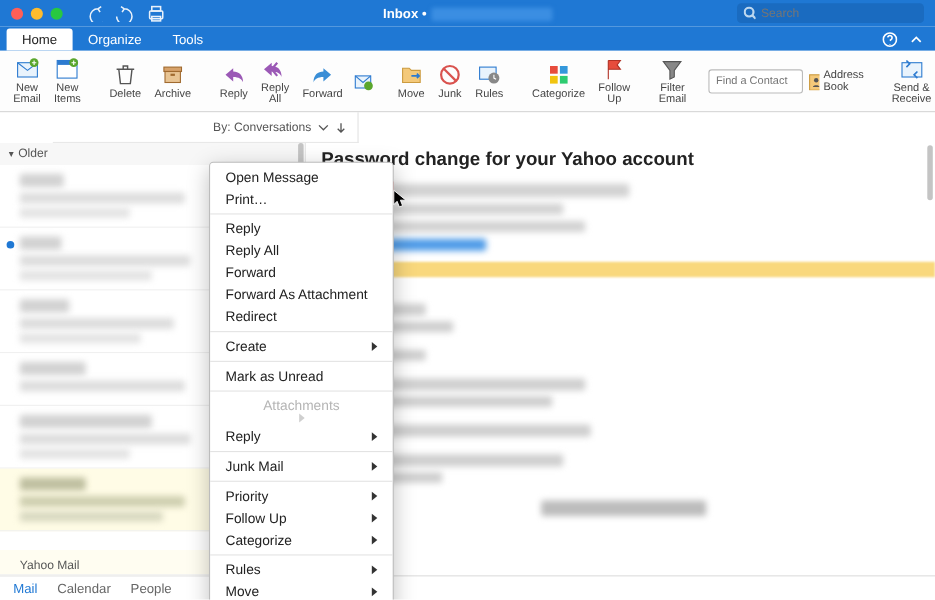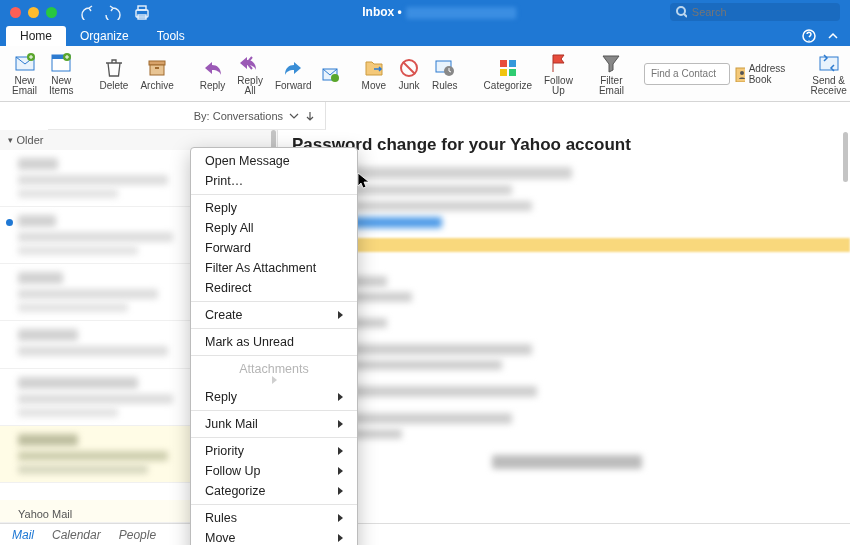--- a/index.html
+++ b/index.html
@@ -5,21 +5,21 @@
   * { margin: 0; padding: 0; box-sizing: border-box; font-family: -apple-system, "Helvetica Neue", Arial, sans-serif; }
   body { width: 850px; height: 545px; overflow: hidden; background: #fff; position: relative; }
 
   
   .titlebar { height: 24px; background: #1f78d4; display: flex; align-items: center; color: #fff; font-size: 12px; position: relative; }
   .traffic { display: flex; gap: 7px; padding-left: 10px; }
   .traffic span { width: 11px; height: 11px; border-radius: 50%; }
   .tl-close { background: #ff5f57; } .tl-min { background: #febc2e; } .tl-max { background: #28c840; }
   .tb-icons { display: flex; gap: 12px; margin-left: 20px; opacity: .9; }
   .tb-icons svg { width: 16px; height: 16px; fill: none; stroke: #fff; stroke-width: 1.4; }
-  .tb-title { position: absolute; left: 50%; transform: translateX(-50%); font-weight: 600; display: flex; align-items: flex-end; gap: 4px; margin-left: 14px; }
+  .tb-title { position: absolute; left: 50%; transform: translateX(-50%); font-weight: 600; display: flex; align-items: flex-end; gap: 4px; }
   .tb-title .acct { width: 110px; height: 12px; background: #3b8ee2; border-radius: 2px; filter: blur(2px); }
   .search { margin-left: auto; margin-right: 10px; background: #1a6bc0; border-radius: 4px; width: 170px; height: 18px; display: flex; align-items: center; padding: 0 6px; gap: 5px; }
   .search svg { width: 12px; height: 12px; stroke: #bcd7ef; fill: none; stroke-width: 2; }
   .search input { background: transparent; border: none; color: #cfe4f7; font-size: 11px; width: 100%; outline: none; }
 
   
   .tabstrip { height: 22px; background: #1f78d4; display: flex; align-items: flex-end; padding-left: 6px; position: relative; }
   .tab, .tab-in { padding: 3px 14px; font-size: 12px; border-radius: 3px 3px 0 0; }
   .tab { background: #fff; color: #222; }
   .tab-in { color: #fff; }
@@ -60,21 +60,21 @@
   .subj { font-size: 17px; font-weight: 600; color: #222; padding-top: 5px; margin-bottom: 12px; }
   .hdr-blur .blur-line { margin-bottom: 6px; }
   .link-blur { background: #4e9be8; filter: blur(3px); height: 11px; width: 90px; border-radius: 2px; margin: 6px 0 10px 0; }
   .ybar { height: 14px; background: #f9d87c; margin: 0 -18px 12px -14px; filter: blur(1px); }
   .body-blur { padding: 12px 30px 0 40px; display: flex; flex-direction: column; gap: 16px; }
   .body-blur .para { display: flex; flex-direction: column; gap: 5px; }
   .body-blur .blur-line { background: #cfcfcf; }
   .scrollbar-v { position: absolute; right: 2px; top: 4px; width: 5px; height: 50px; background: #c4c4c4; border-radius: 3px; }
 
   
-  .viewswitch { height: 22px; border-top: 1px solid #ddd; display: flex; align-items: center; padding: 0 12px; gap: 18px; font-size: 12px; font-style: italic; }
+  .viewswitch { height: 22px; border-top: 1px solid #ddd; display: flex; align-items: center; padding: 0 12px; gap: 18px; font-size: 12px; }
   .viewswitch .v { color: #666; }
   .viewswitch .v.active { color: #1f78d4; font-weight: 500; }
 
   
   .ctxmenu { position: absolute; left: 190px; top: 147px; width: 168px; background: #fff; border: 1px solid #bcbcbc; border-radius: 4px; box-shadow: 0 6px 20px rgba(0,0,0,.25); font-size: 12.5px; color: #222; padding: 3px 0; z-index: 50; }
   .mrow { padding: 3px 14px; display: flex; align-items: center; justify-content: space-between; position: relative; }
   .mrow.disabled { color: #b5b5b5; flex-direction: column; }
   .mrow .arrow { width: 0; height: 0; border-left: 5px solid #333; border-top: 4px solid transparent; border-bottom: 4px solid transparent; }
   .mrow.disabled .arrow { border-left-color: #cfcfcf; }
   .msep { height: 1px; background: #e3e3e3; margin: 3px 0; }
@@ -389,21 +389,21 @@
   <div class="mrow">
       <span>Reply</span>
     </div>
   <div class="mrow">
       <span>Reply All</span>
     </div>
   <div class="mrow">
       <span>Forward</span>
     </div>
   <div class="mrow">
-      <span>Filter As Attachment</span>
+      <span>Forward As Attachment</span>
     </div>
   <div class="mrow">
       <span>Redirect</span>
     </div>
   <div class="msep"></div>
   <div class="mrow">
       <span>Create</span>
       <span class="arrow"></span>
     </div>
   <div class="msep"></div>

